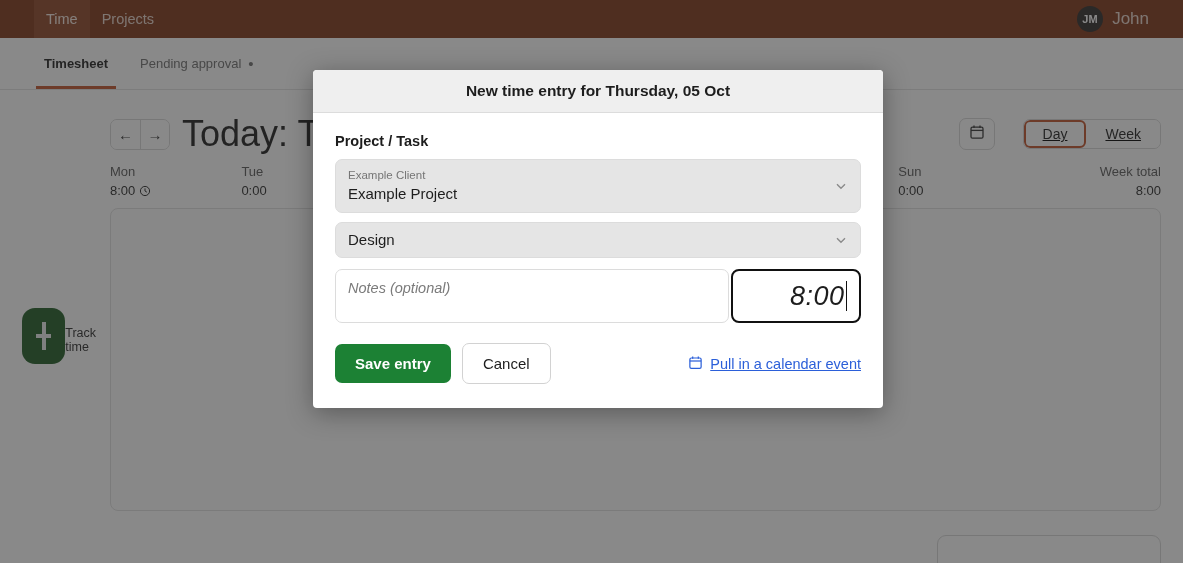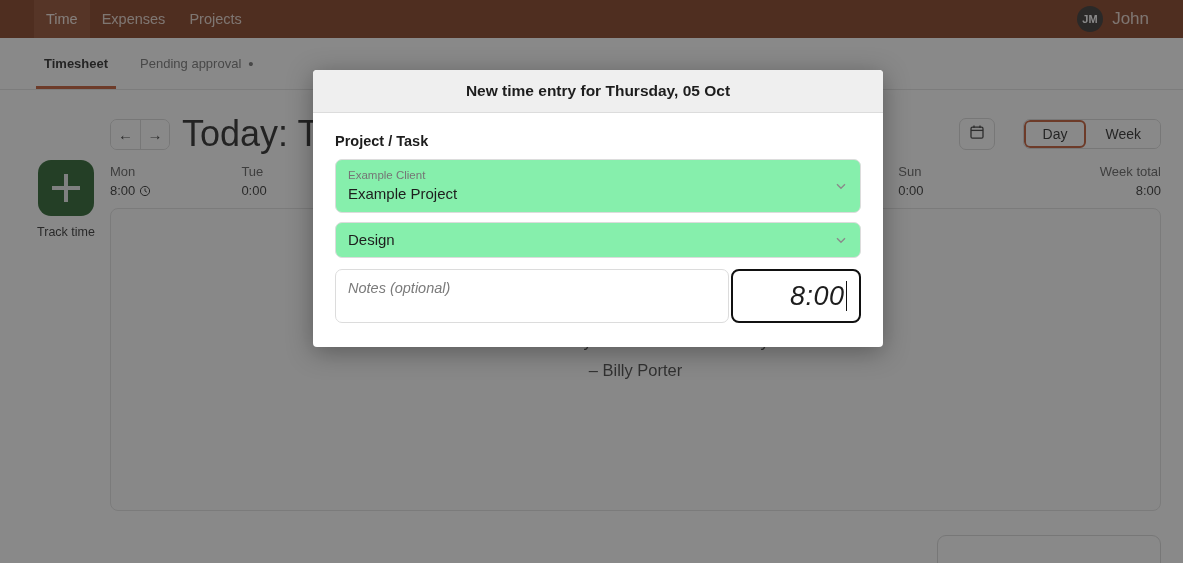--- a/index.html
+++ b/index.html
@@ -118,21 +118,21 @@
   }
   .arrow-btn + .arrow-btn { border-left: 1px solid #d7d7d7; }
   .page-title {
     font-size: 36px;
     color: #1d1d1d;
     white-space: nowrap;
     overflow: hidden;
   }
   .head-right {
     margin-left: auto;
-    display: flex; align-items: center; gap: 28px;
+    display: flex; align-items: center; gap: 28px; text-decoration: underline;
   }
   .cal-btn {
     width: 36px; height: 32px;
     border: 1px solid #d7d7d7;
     border-radius: 7px;
     display: flex; align-items: center; justify-content: center;
     background: #fff; cursor: pointer;
   }
   .toggle {
     display: flex;
@@ -154,21 +154,21 @@
     padding: 4px 17px;
   }
 
   
   .body-row {
     display: flex;
     padding-left: 22px;
   }
   .track-time {
     width: 88px;
-    display: flex; flex-direction: column; align-items: center;
+    display: flex; flex-direction: row; align-items: center;
     padding-top: 4px;
   }
   .plus-btn {
     width: 56px; height: 56px;
     background: #1f5c24;
     border-radius: 13px;
     position: relative;
     cursor: pointer;
   }
   .plus-btn::before, .plus-btn::after {
@@ -247,21 +247,21 @@
   .modal-body { padding: 20px 22px 24px 22px; }
   .field-label {
     font-size: 14.5px;
     font-weight: bold;
     color: #1d1d1d;
     margin-bottom: 10px;
   }
   .select-box {
     border: 1px solid #dcdcdc;
     border-radius: 7px;
-    background: #86efac;
+    background: #e5e5e5;
     display: flex; align-items: center;
     padding: 8px 12px;
     min-height: 50px;
     margin-bottom: 9px;
     cursor: pointer;
     gap: 7px;
   }
   .select-box.single { min-height: 34px; padding: 7px 12px; }
   .select-text { flex: 1; }
   .sel-sub { font-size: 11.5px; color: #757575; line-height: 1.35; }
@@ -346,23 +346,20 @@
 </head>
 <body>
 
 <div class="app">
 
   <div class="page">
 
     <div class="topnav">
       <div class="topnav-item active">
         <span>Time</span>
-      </div>
-      <div class="topnav-item">
-        <span>Expenses</span>
       </div>
       <div class="topnav-item">
         <span>Projects</span>
       </div>
       <div class="topnav-spacer"></div>
       <div class="user-area">
         <div class="avatar">JM</div>
         <div class="user-name">John</div>
       </div>
     </div>
@@ -496,17 +493,32 @@
       </div>
 
       <div class="row-notes">
         <div class="notes-field">Notes (optional)</div>
         <div class="time-field">
           <span class="time-val">8:00</span>
           <span class="caret"></span>
         </div>
       </div>
 
+      <div class="actions">
+        <button class="btn-save">Save entry</button>
+        <button class="btn-cancel">Cancel</button>
+        <div class="cal-link">
+          <span>
+            <svg width="15" height="15" viewBox="0 0 16 16" fill="none" stroke="#2b5fd9" stroke-width="1.3">
+              <rect x="2" y="3.2" width="12" height="11" rx="1.5"></rect>
+              <line x1="2" y1="6.4" x2="14" y2="6.4"></line>
+              <line x1="5" y1="1.6" x2="5" y2="4"></line>
+              <line x1="11" y1="1.6" x2="11" y2="4"></line>
+            </svg>
+          </span>
+          <span>Pull in a calendar event</span>
+        </div>
+      </div>
 
     </div>
   </div>
 
 </div>
 
 </body></html>

